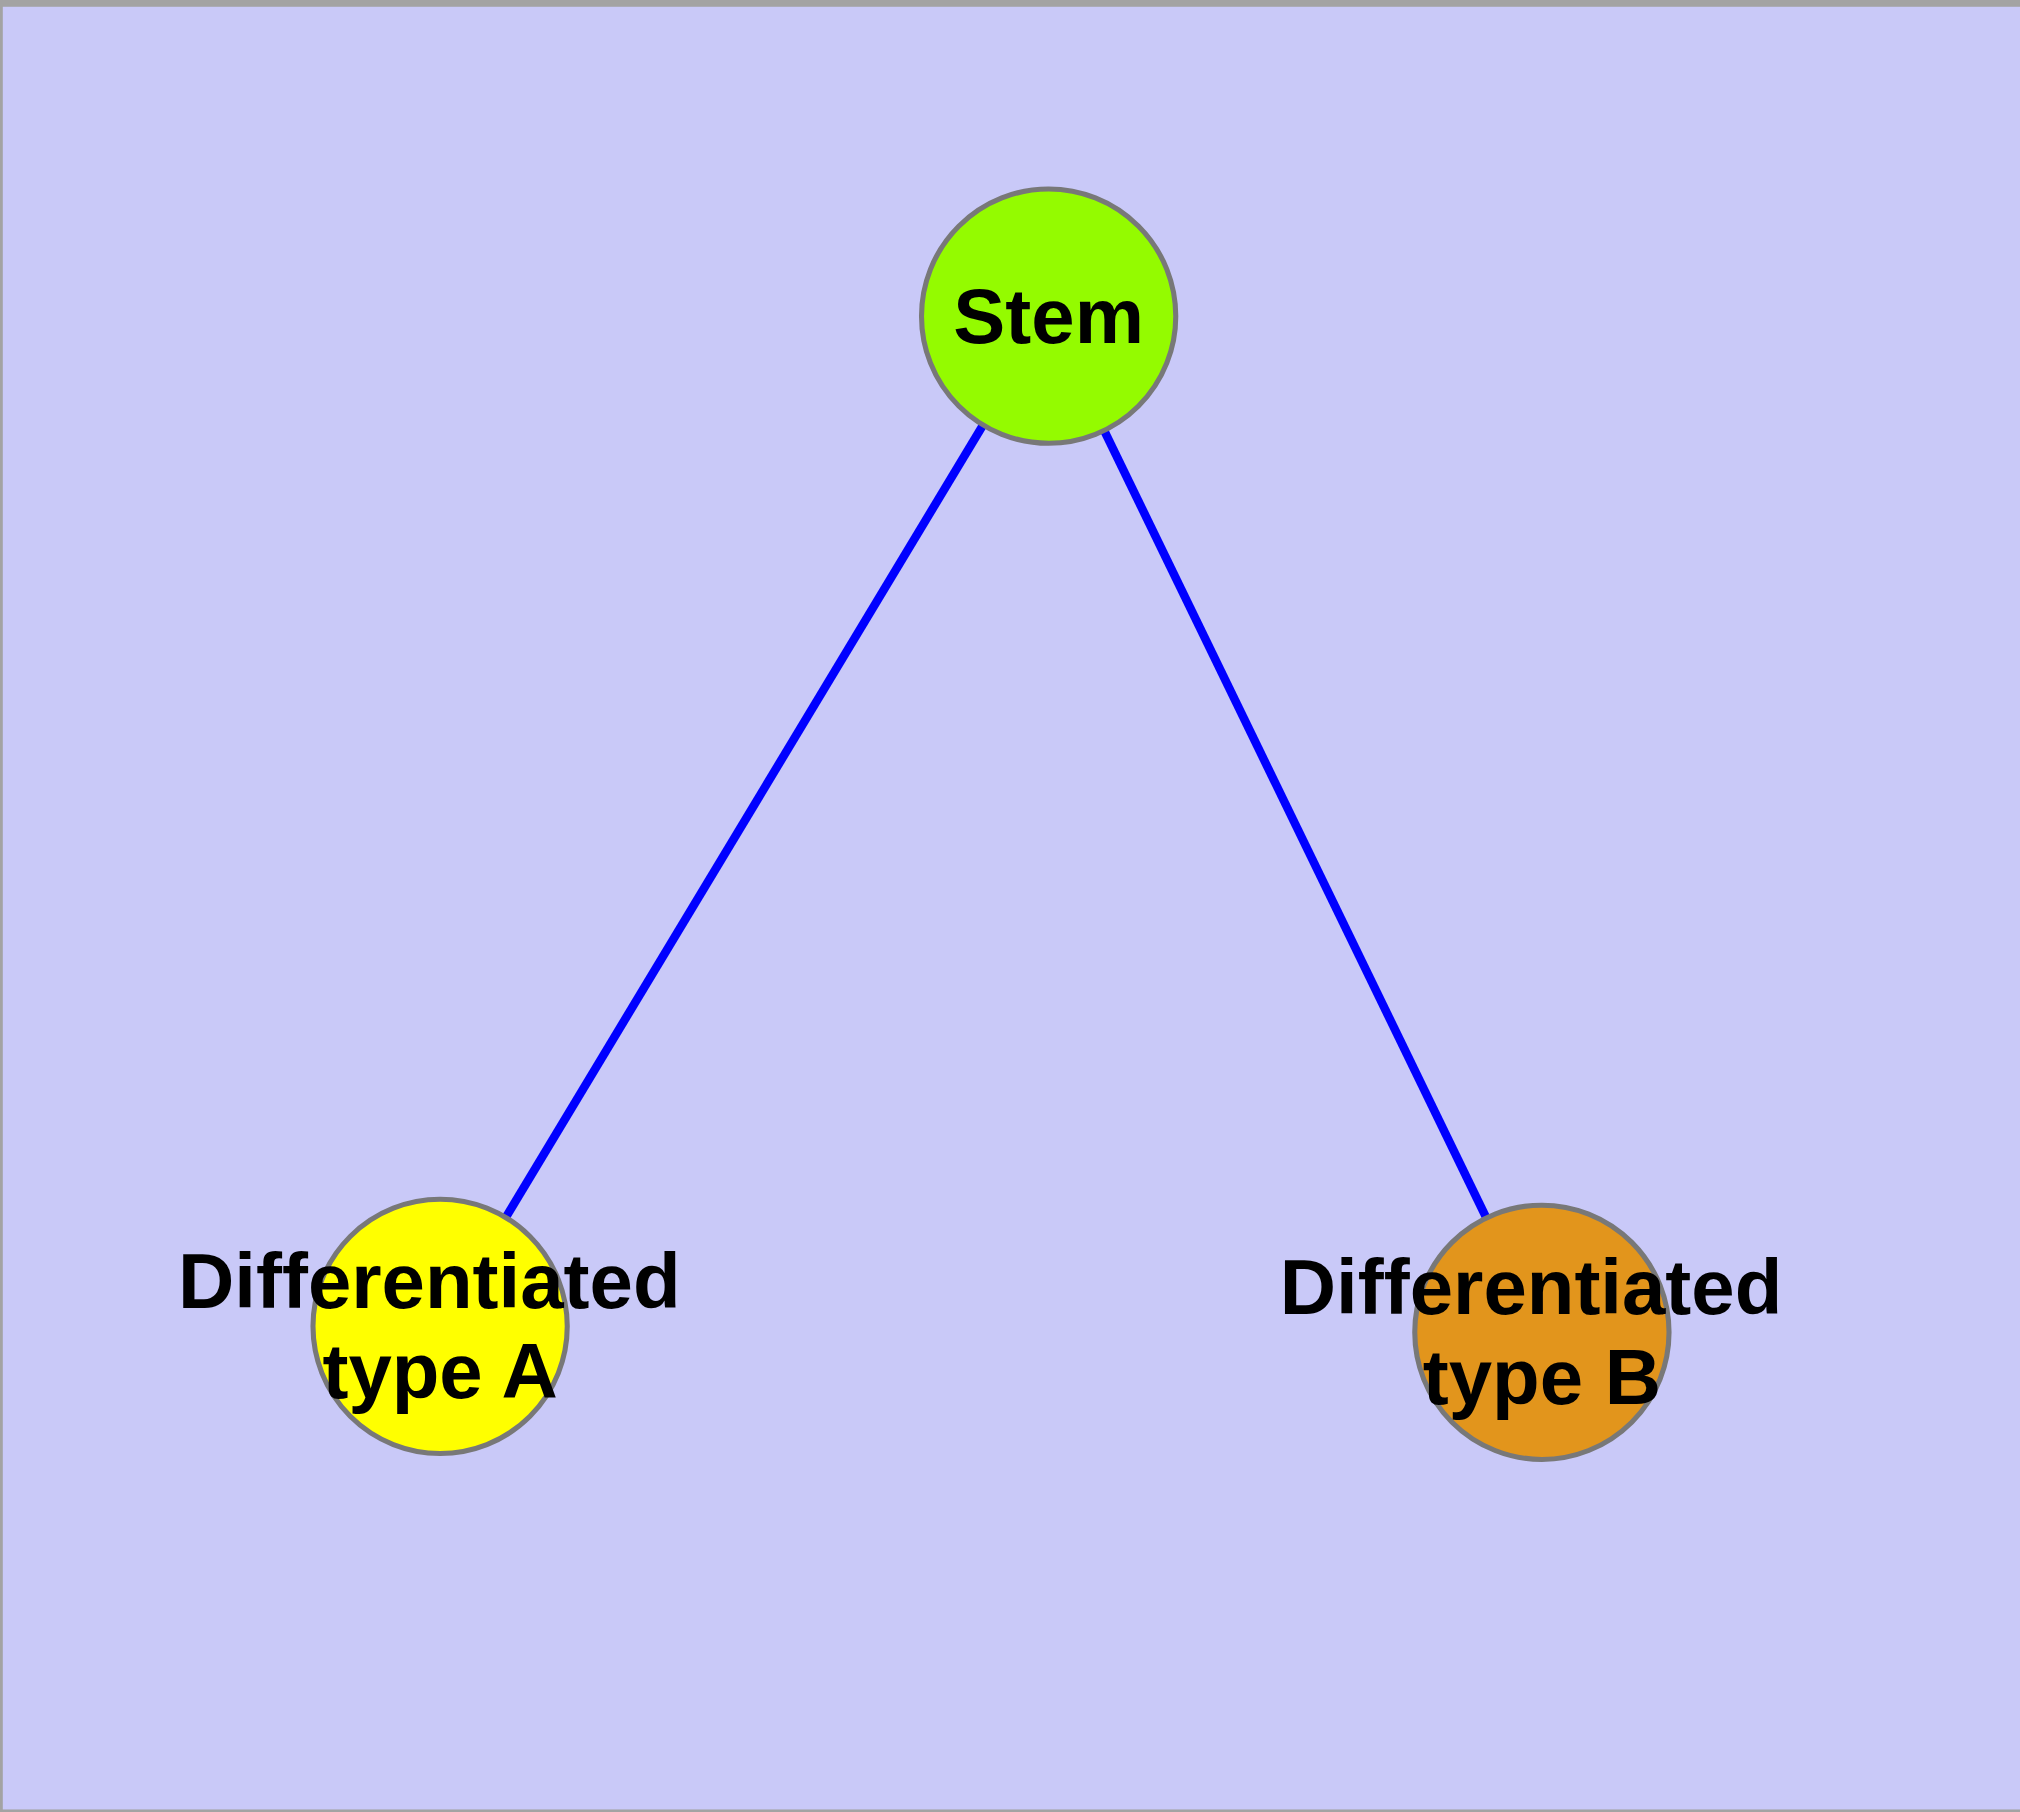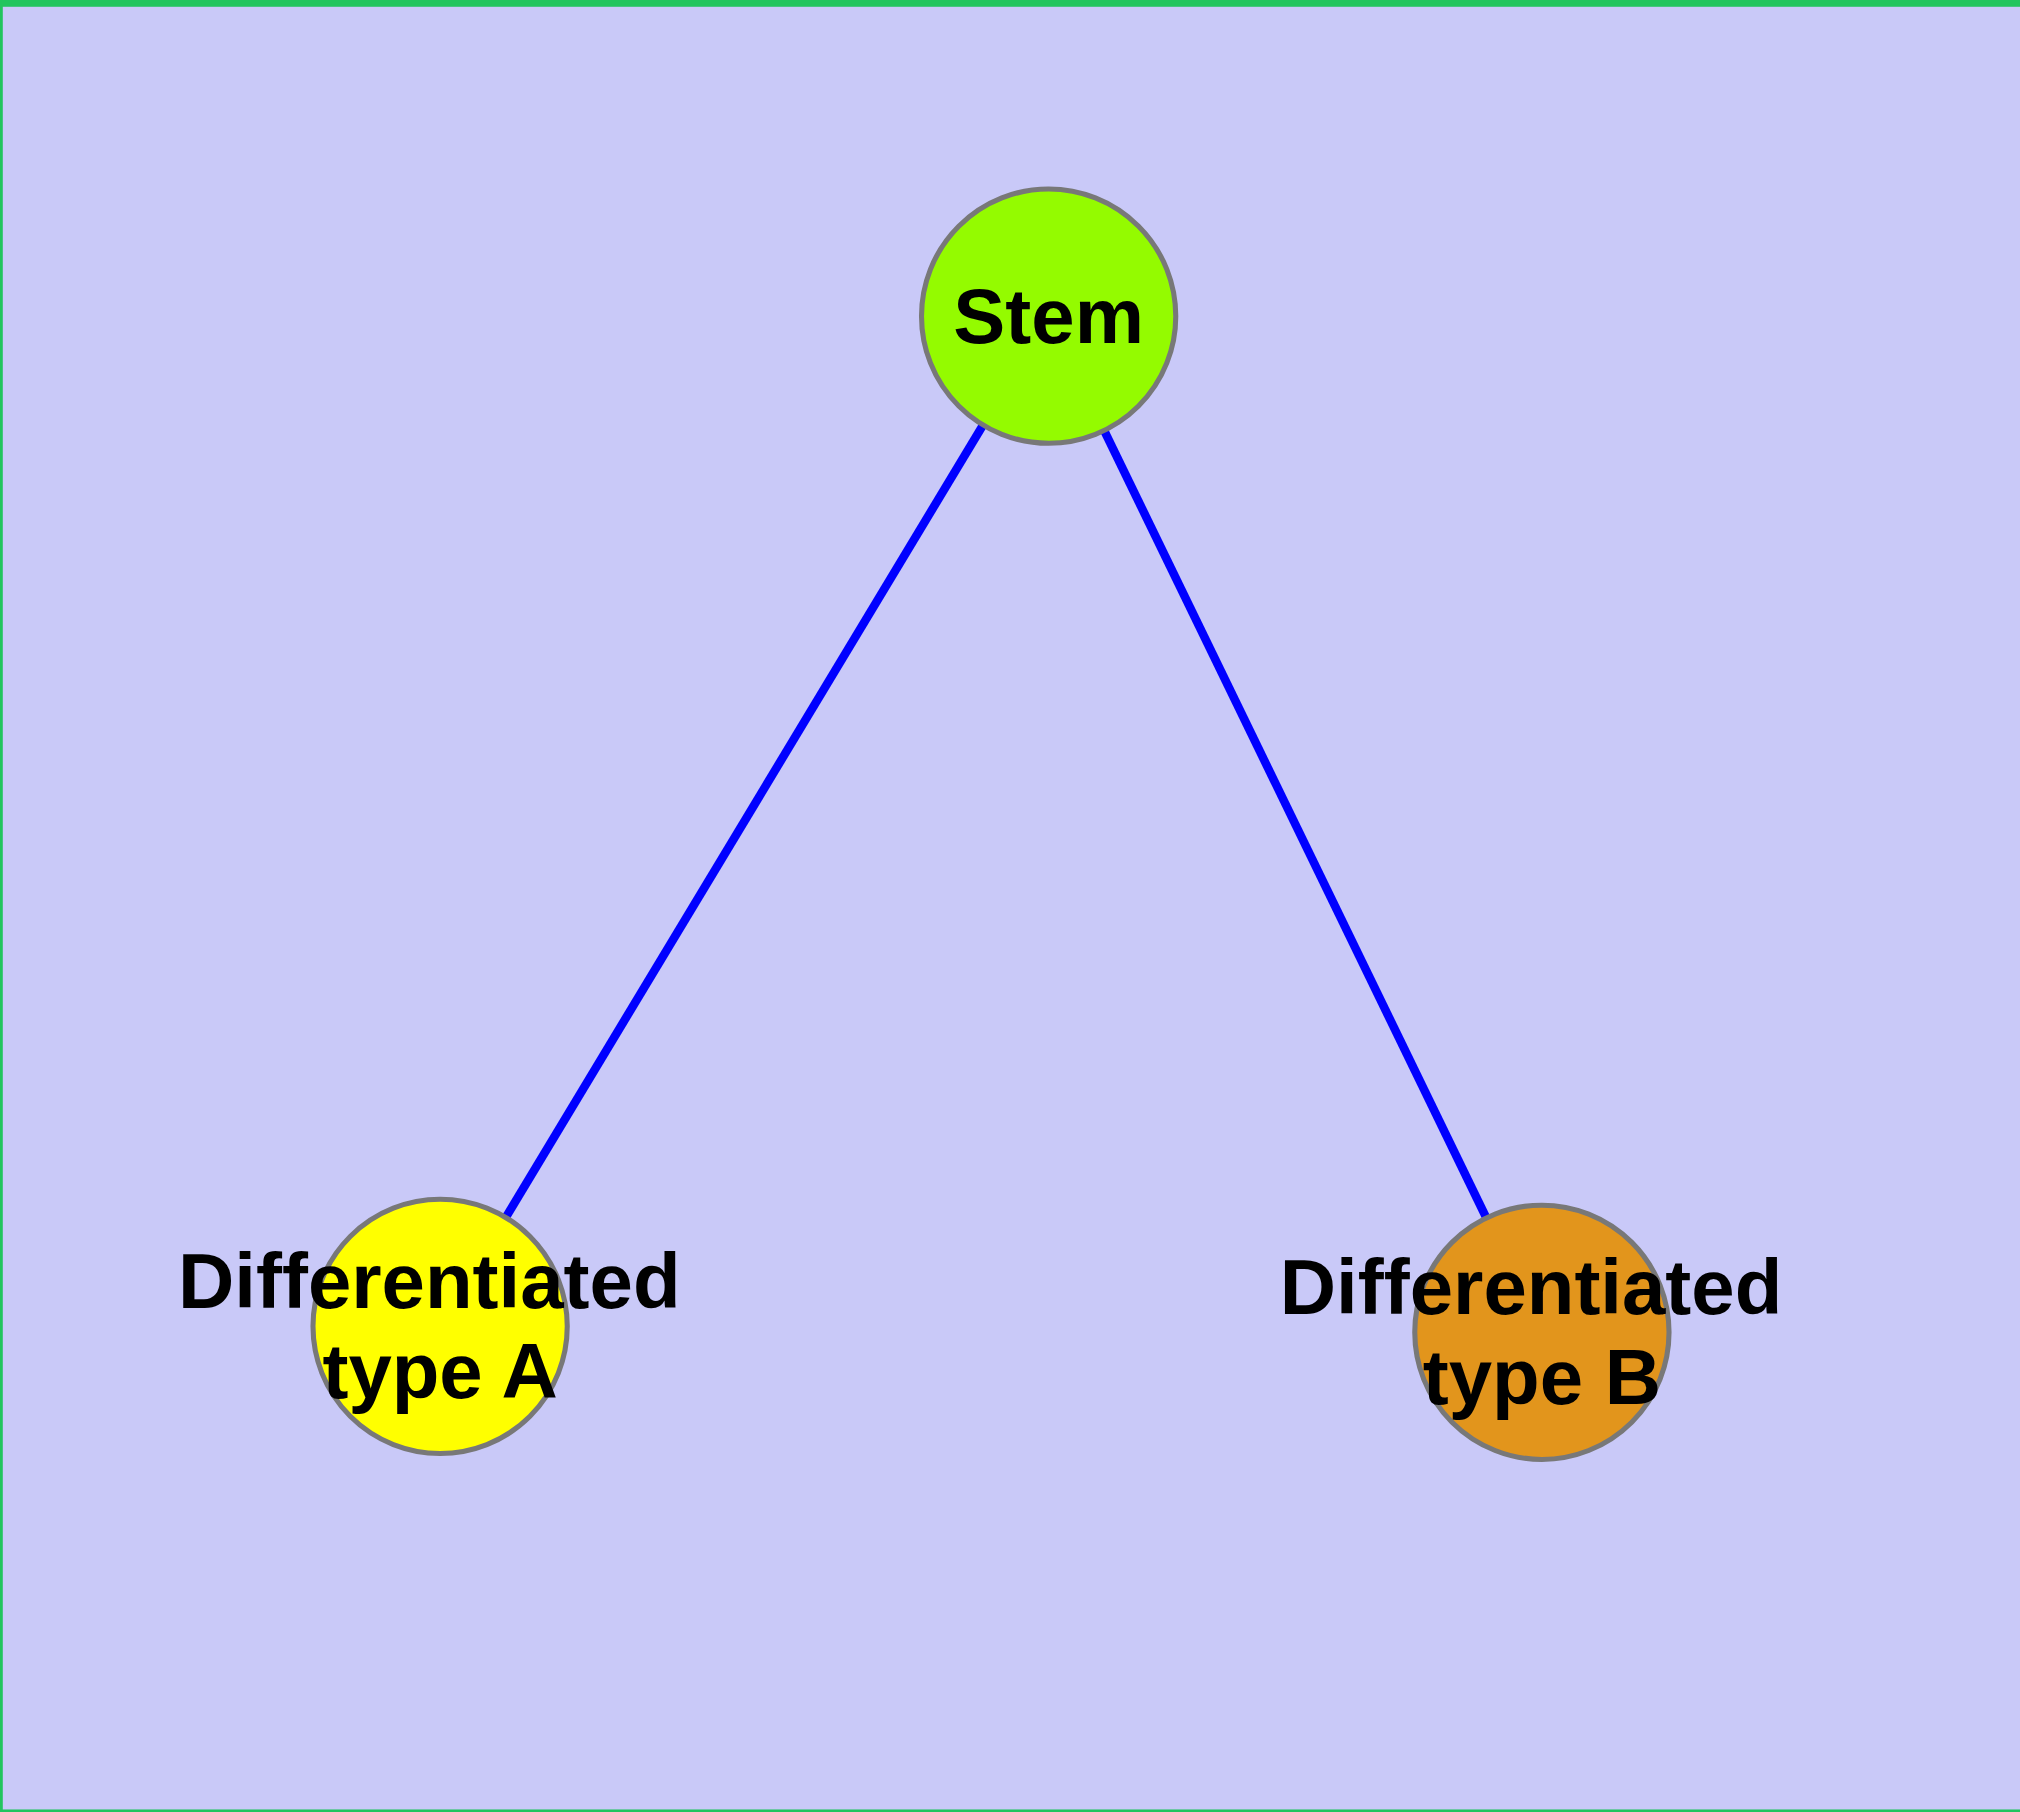--- a/index.html
+++ b/index.html
@@ -5,21 +5,21 @@
   html, body {
     margin: 0;
     padding: 0;
     background: #ffffff;
     font-family: "Liberation Sans", sans-serif;
   }
   .stage {
     position: relative;
     width: 2021px;
     height: 1812px;
-    background: #22c55e;
+    background: #a3a3a3;
     overflow: hidden;
   }
   svg.graph {
     display: block;
     width: 2021px;
     height: 1812px;
   }
   .edge {
     fill: none;
     stroke-width: 10px;

